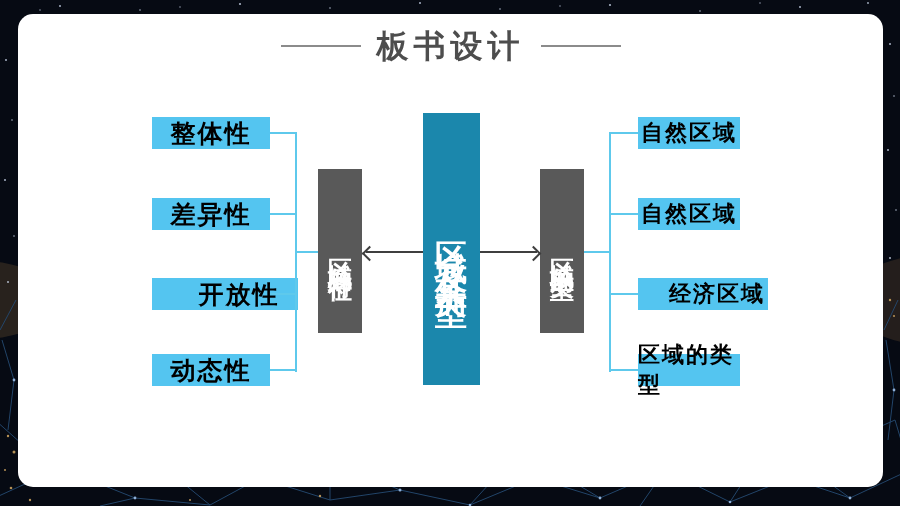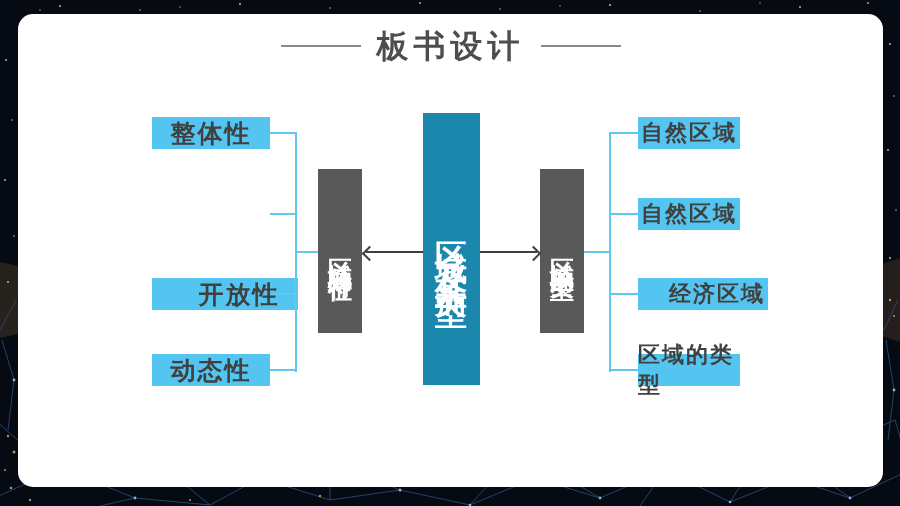--- a/index.html
+++ b/index.html
@@ -37,21 +37,21 @@
   .gray-box{
     width:44px;background:var(--group-gray,#595959);
     font-size:24px;letter-spacing:5px;
   }
   .gray-left{left:300px;top:155px;height:164px;}
   .gray-right{left:522px;top:155px;height:164px;}
   
   .item-box{
     position:absolute;height:32px;
     background:var(--item-blue,#54c5f0);
-    color:#404040;font-weight:bold;
+    color:#000000;font-weight:bold;
     display:flex;align-items:center;justify-content:center;
     letter-spacing:2px;
   }
   .item-left{left:134px;width:118px;font-size:25px;}
   .item-right{left:620px;width:102px;font-size:22px;}
   .row1{top:103px;} .row2{top:184px;} .row3{top:264px;padding-left:28px;} .row4{top:340px;}
   
   .cline{position:absolute;background:var(--connector-blue,#5ec9ec);}
   .hline{height:2px;} .vline{width:2px;}
   
@@ -140,20 +140,21 @@
 
 <div class="card">
 
   <div class="title-row">
     <div class="title-line"></div>
     <div class="title-text">板书设计</div>
     <div class="title-line"></div>
   </div>
 
   <div class="item-box item-left row1">整体性</div>
+  <div class="item-box item-left row2">差异性</div>
   <div class="item-box item-left row3">开放性</div>
   <div class="item-box item-left row4">动态性</div>
 
   <div class="item-box item-right row1">自然区域</div>
   <div class="item-box item-right row2">自然区域</div>
   <div class="item-box item-right row3">经济区域</div>
   <div class="item-box item-right row4">区域的类型</div>
 
   <div class="vbox gray-box gray-left">区域的特征</div>
   <div class="vbox gray-box gray-right">区域的类型</div>

